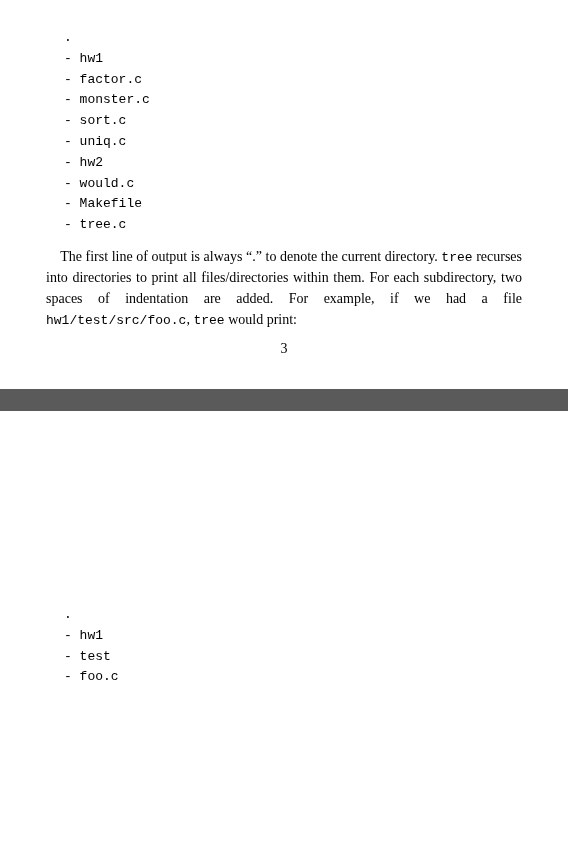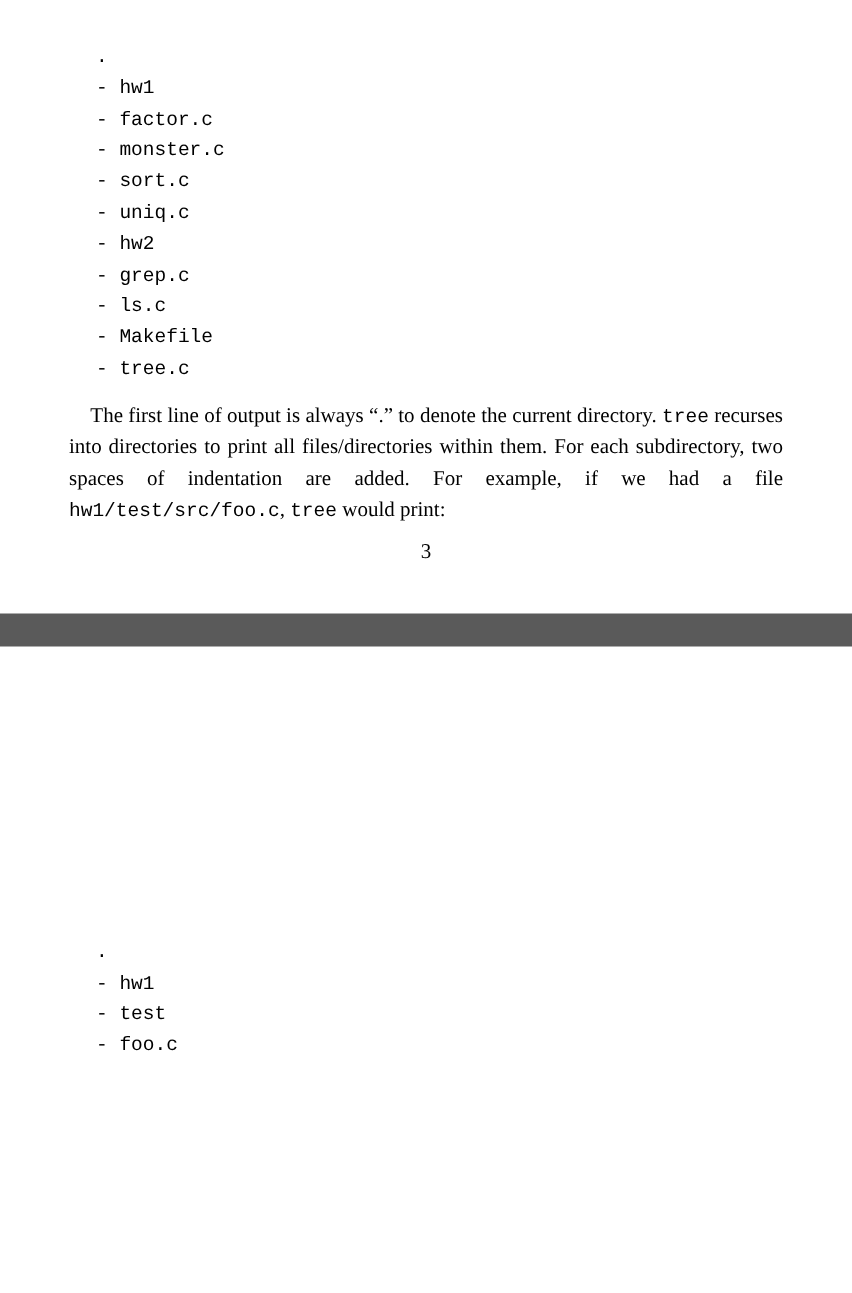--- a/index.html
+++ b/index.html
@@ -96,22 +96,21 @@
 
 
     <div class="tree-listing">
       <span class="line">.</span>
       <span class="line">- hw1</span>
       <span class="line">  - factor.c</span>
       <span class="line">  - monster.c</span>
       <span class="line">  - sort.c</span>
       <span class="line">  - uniq.c</span>
       <span class="line">- hw2</span>
-      <span class="line">  - grep.c</span>
-      <span class="line">  - ls.c</span>
+      <span class="line">  - would.c</span>
       <span class="line">  - Makefile</span>
       <span class="line">  - tree.c</span>
     </div>
 
     <p class="paragraph">
       &nbsp;&nbsp;&nbsp;&nbsp;The first line of output is always “.”  to denote the current directory. <code>tree</code> recurses into directories to print all files/directories within them.  For each subdirectory, two spaces of indentation are added.  For example, if we had a file <code>hw1/test/src/foo.c</code>, <code>tree</code> would print:
     </p>
 
     <div class="page-number">3</div>
 

